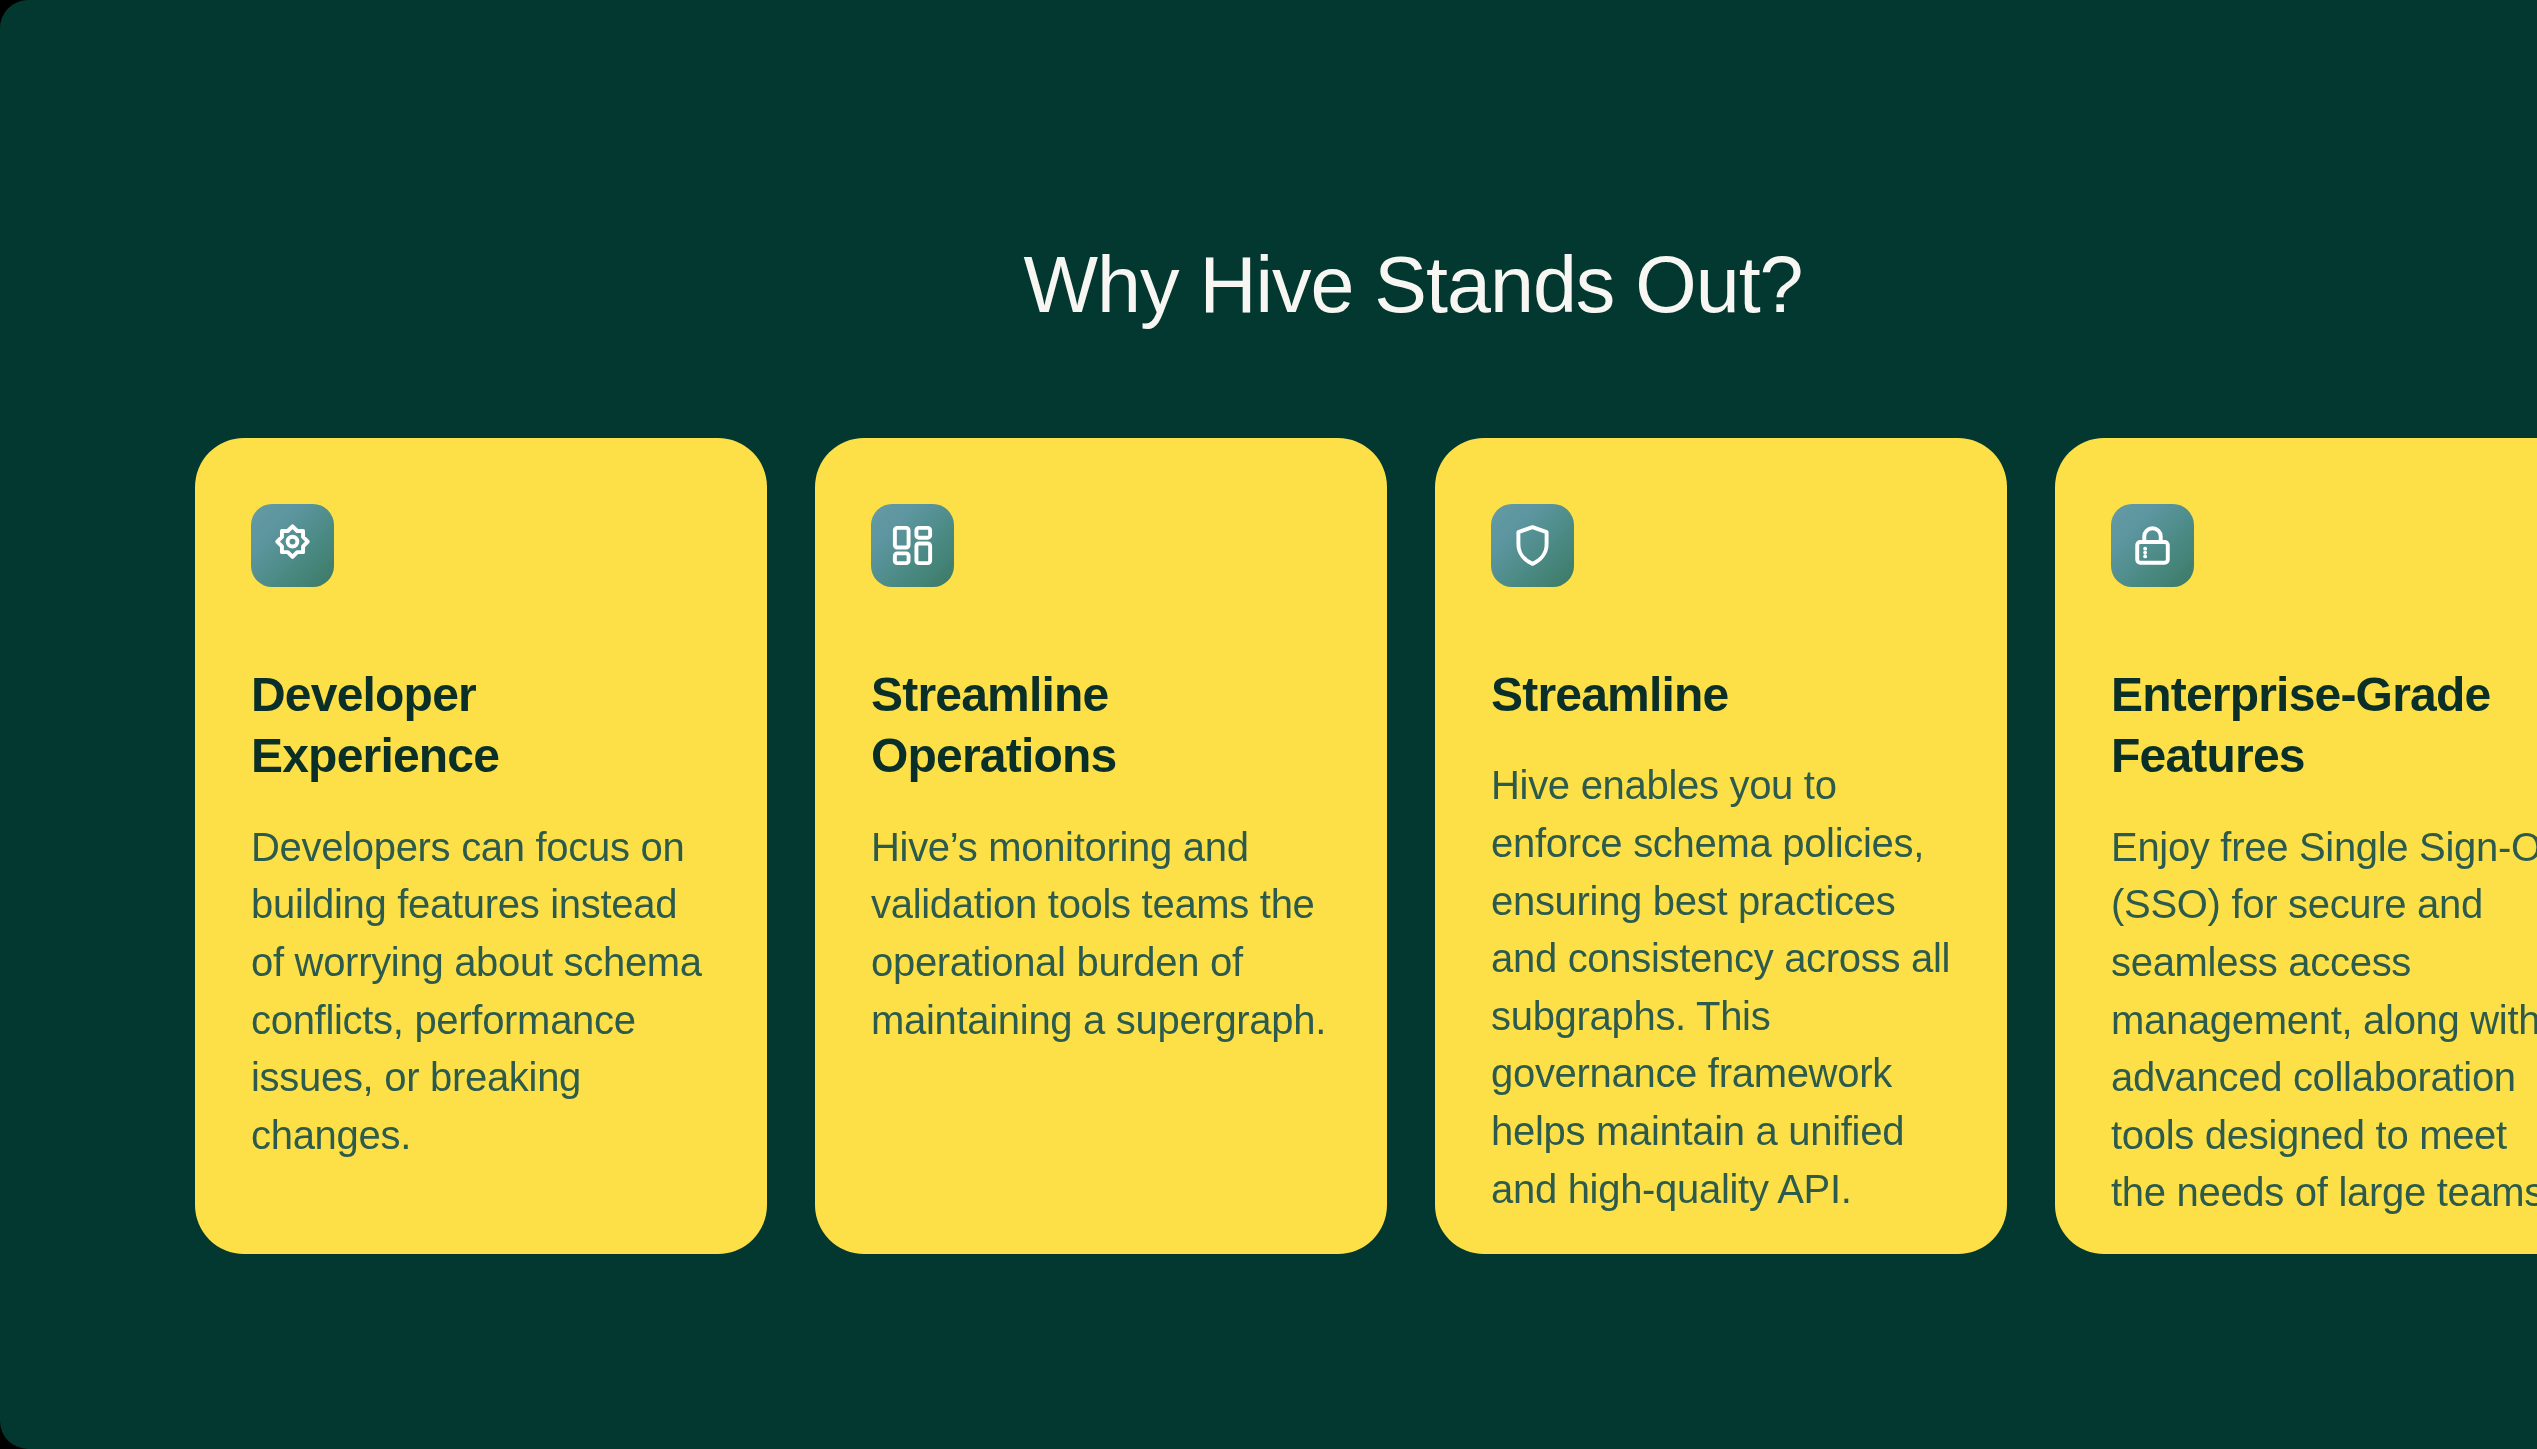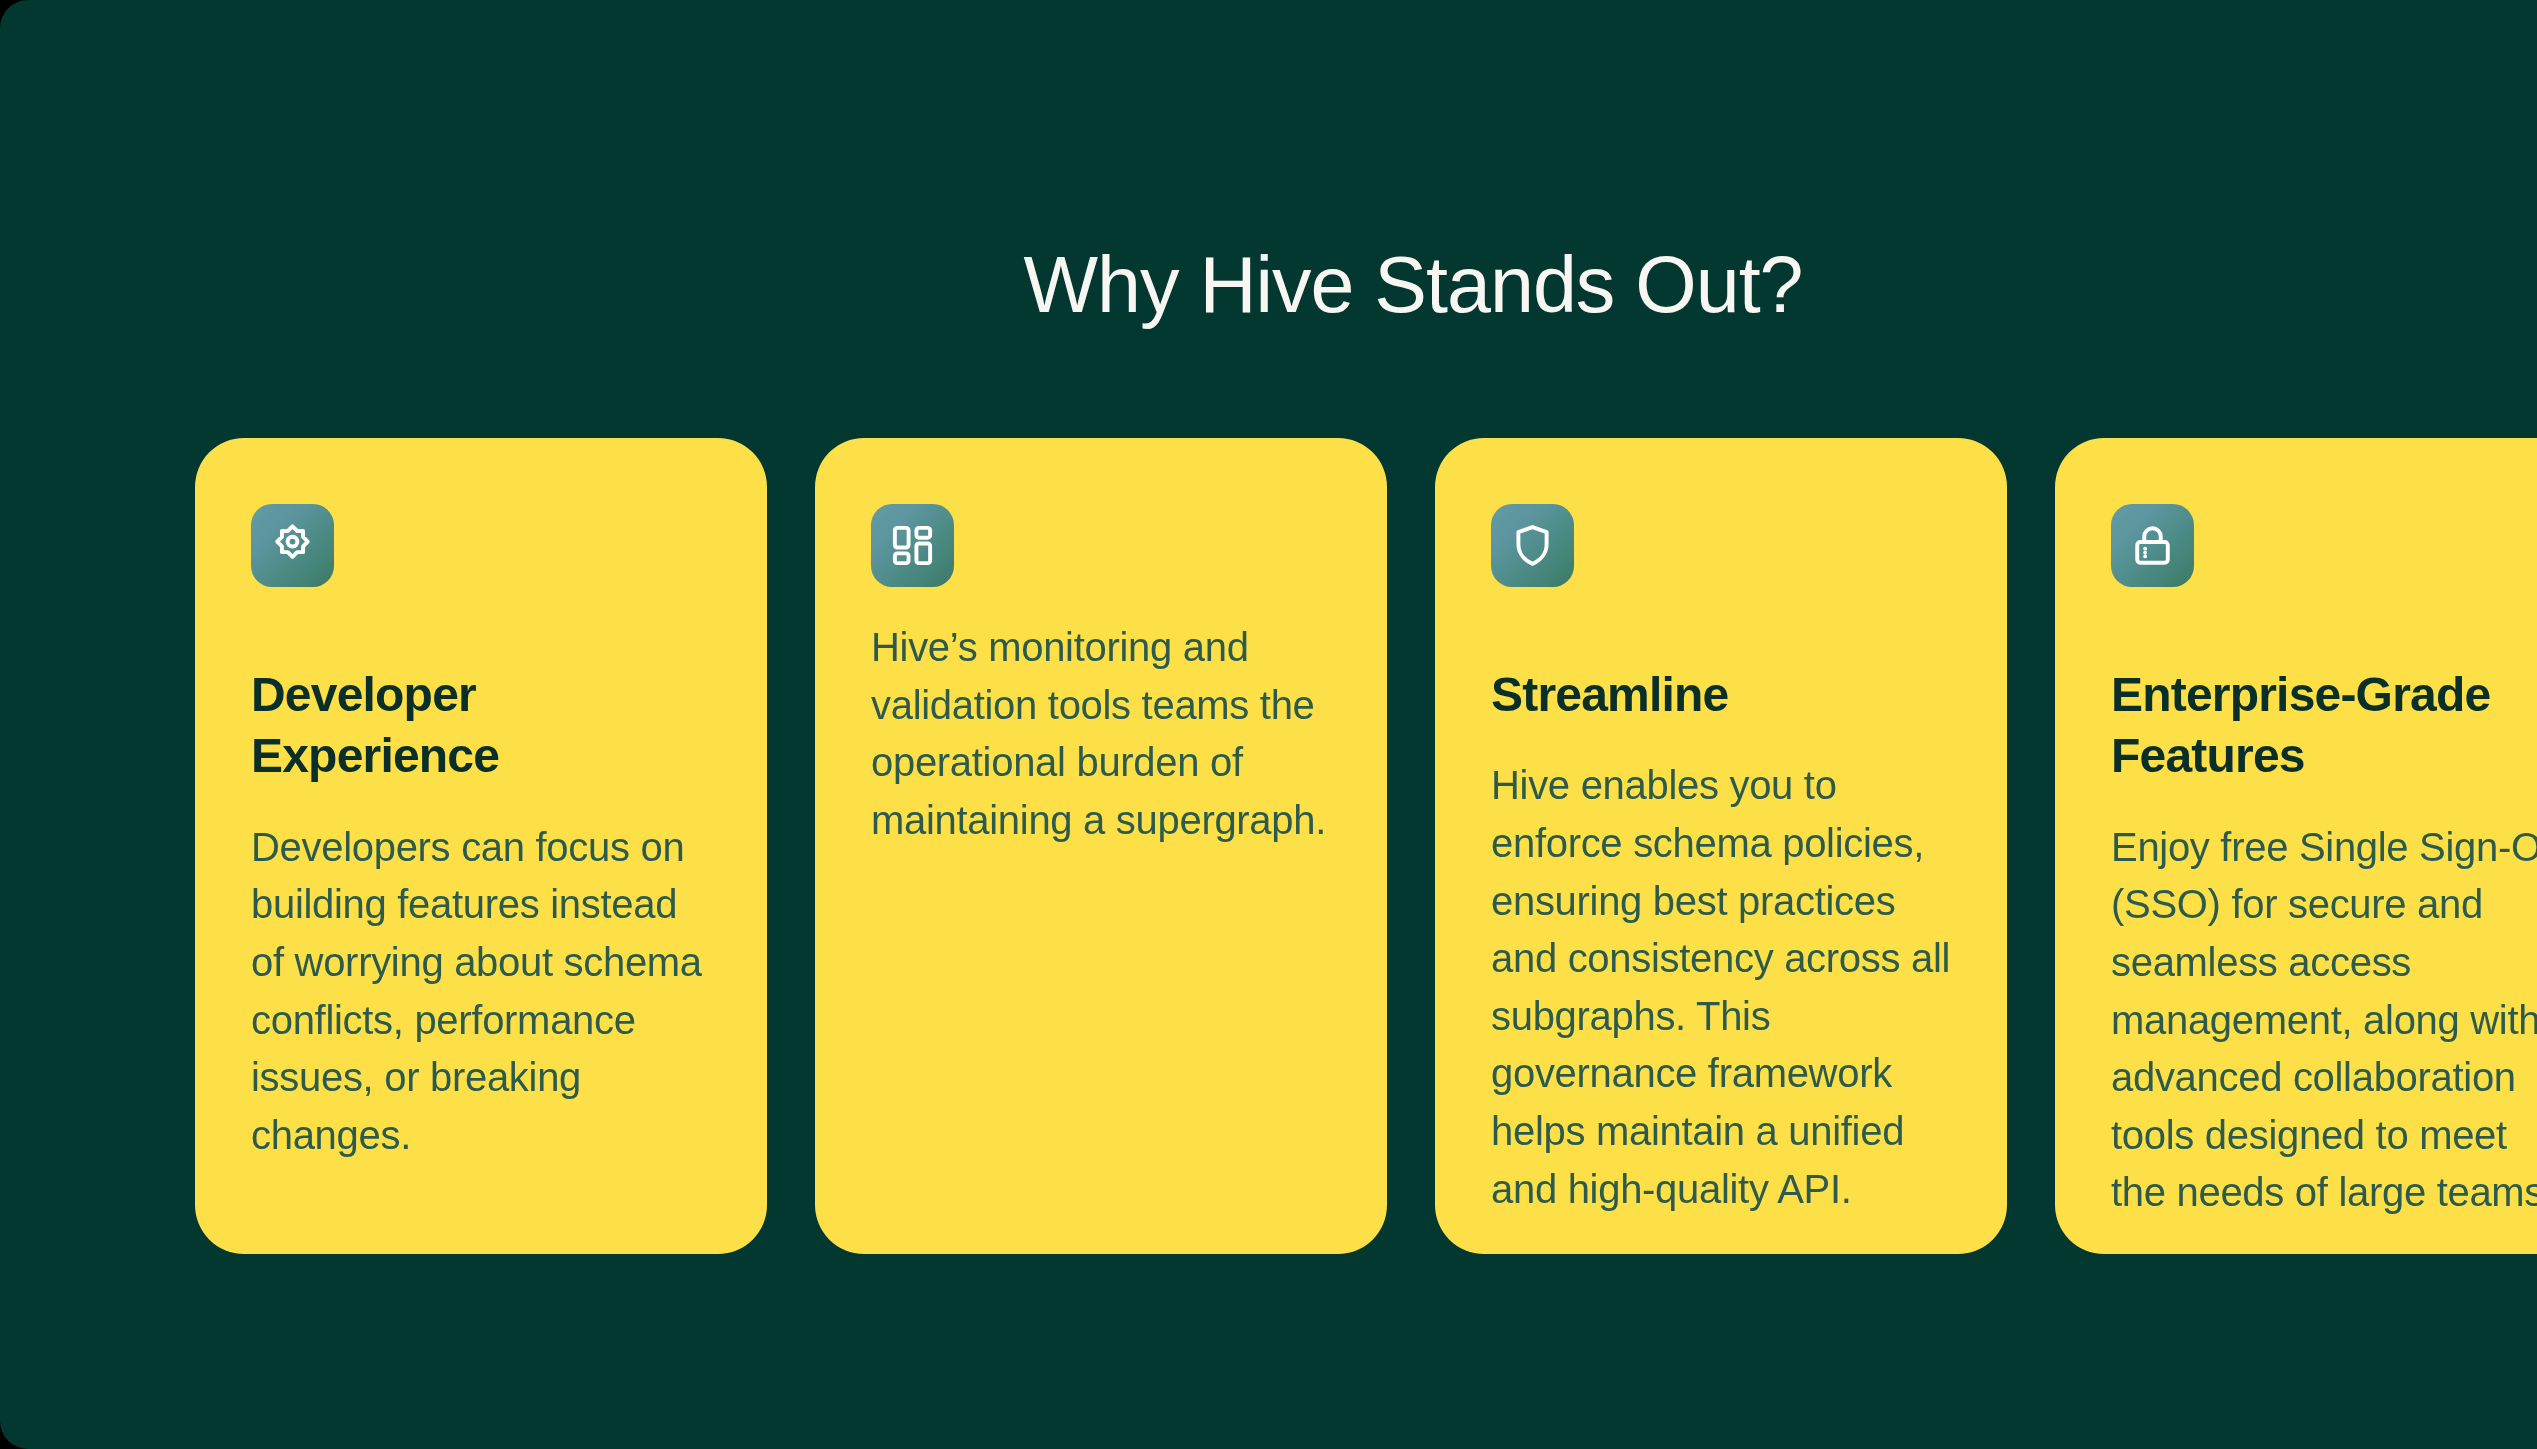--- a/index.html
+++ b/index.html
@@ -134,20 +134,21 @@
         <div class="icon-tile">
           <span>
             <svg viewBox="0 0 24 24" fill="none" stroke="#ffffff" stroke-width="2" stroke-linecap="round" stroke-linejoin="round">
               <rect x="3" y="3" width="7" height="10" rx="1.2"></rect>
               <rect x="14" y="3" width="7" height="5" rx="1.2"></rect>
               <rect x="14" y="11" width="7" height="10" rx="1.2"></rect>
               <rect x="3" y="16" width="7" height="5" rx="1.2"></rect>
             </svg>
           </span>
         </div>
+        <div class="card-title">Streamline Operations</div>
         <div class="card-body">Hive’s monitoring and validation tools teams the operational burden of maintaining a supergraph.</div>
       </div>
     </div>
 
     <div class="card c3">
       <div class="card-inner">
         <div class="icon-tile">
           <span>
             <svg viewBox="0 0 24 24" fill="none" stroke="#ffffff" stroke-width="2" stroke-linecap="round" stroke-linejoin="round">
               <path d="M12 2.6l7.2 2.6v6.2c0 4.6-3.1 8.2-7.2 10-4.1-1.8-7.2-5.4-7.2-10V5.2z"></path>

